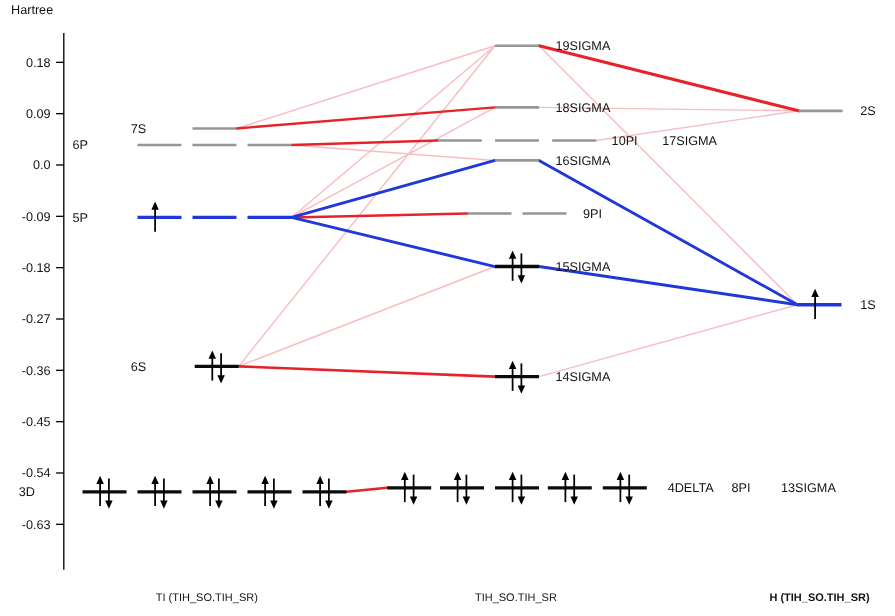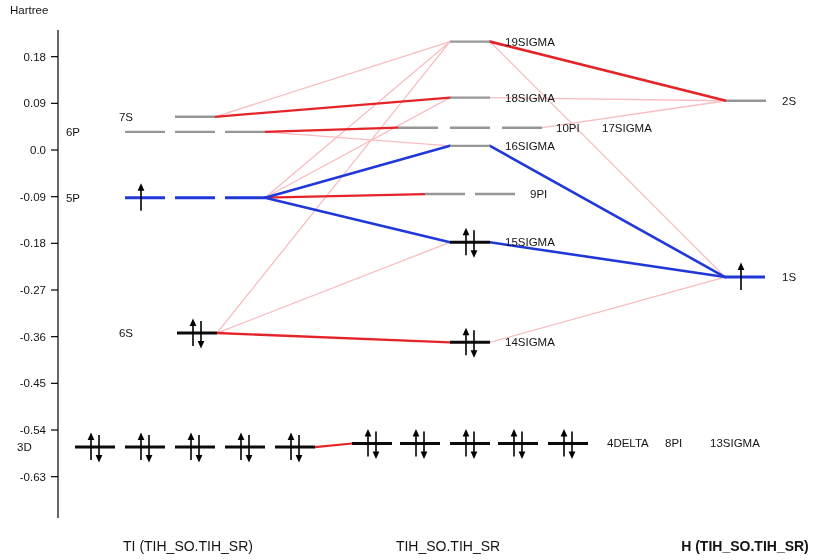--- a/index.html
+++ b/index.html
@@ -1,22 +1,22 @@
 <!DOCTYPE html>
 <html><head>
 <meta charset="utf-8">
 <style>
   html,body{margin:0;padding:0;background:#ffffff;}
   #stage{position:relative;width:814px;height:560px;background:#ffffff;overflow:hidden;
          font-family:"Liberation Sans",sans-serif;}
   #diagram{position:absolute;left:0;top:0;}
   #diagram text{font-family:"Liberation Sans",sans-serif;font-size:11.5px;fill:#141414;}
   .axis-title{position:absolute;left:10px;top:4px;font-size:11.5px;color:#141414;}
-  .col-label{position:absolute;top:538px;transform:translateX(-50%);font-size:14px;color:#141414;white-space:nowrap;}
-  .col-ti{left:188px;} .col-tih{left:448px;} .col-h{left:745px;font-weight:bold;}
+  .col-label{position:absolute;top:538px;transform:translateX(-50%);font-size:10px;color:#141414;white-space:nowrap;}
+  .col-ti{left:188px;} .col-tih{left:469px;} .col-h{left:745px;font-weight:bold;}
 </style>
 </head>
 <body>
 
 <div id="stage">
   <div class="axis-title">Hartree</div>
   <svg id="diagram" width="814" height="560">
       <line x1="215" y1="116.816" x2="450" y2="41.6335" stroke="#f8bdc0" stroke-width="1.3" stroke-linecap="round"></line>
       <line x1="265" y1="197.702" x2="450" y2="41.6335" stroke="#f8bdc0" stroke-width="1.3" stroke-linecap="round"></line>
       <line x1="265" y1="197.702" x2="450" y2="97.63149999999999" stroke="#f8bdc0" stroke-width="1.3" stroke-linecap="round"></line>

